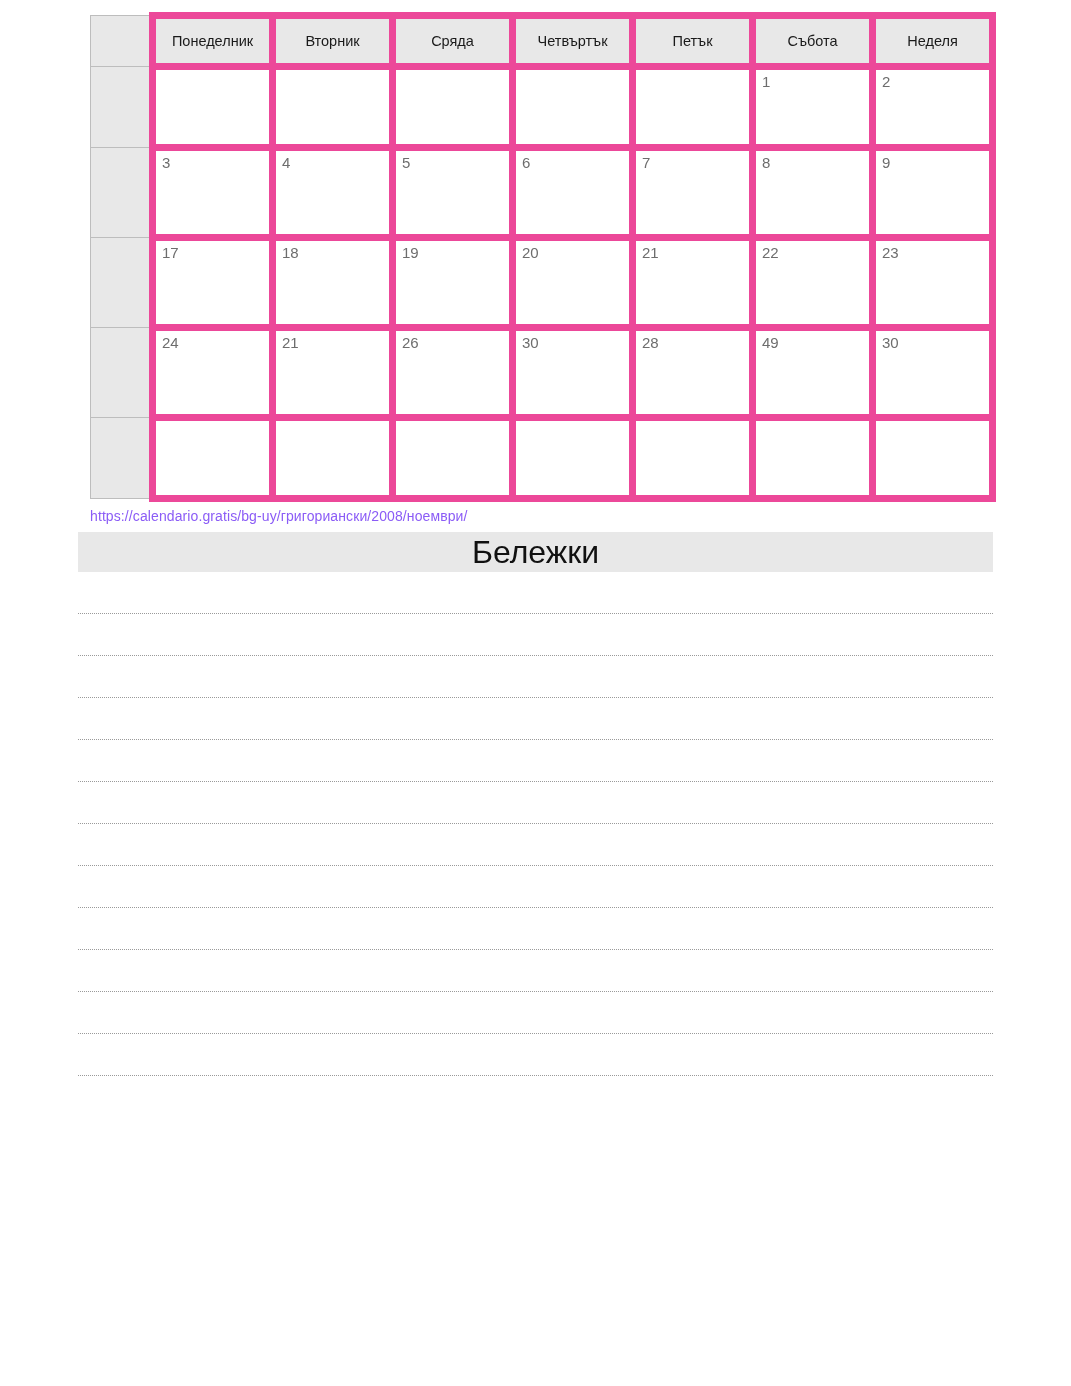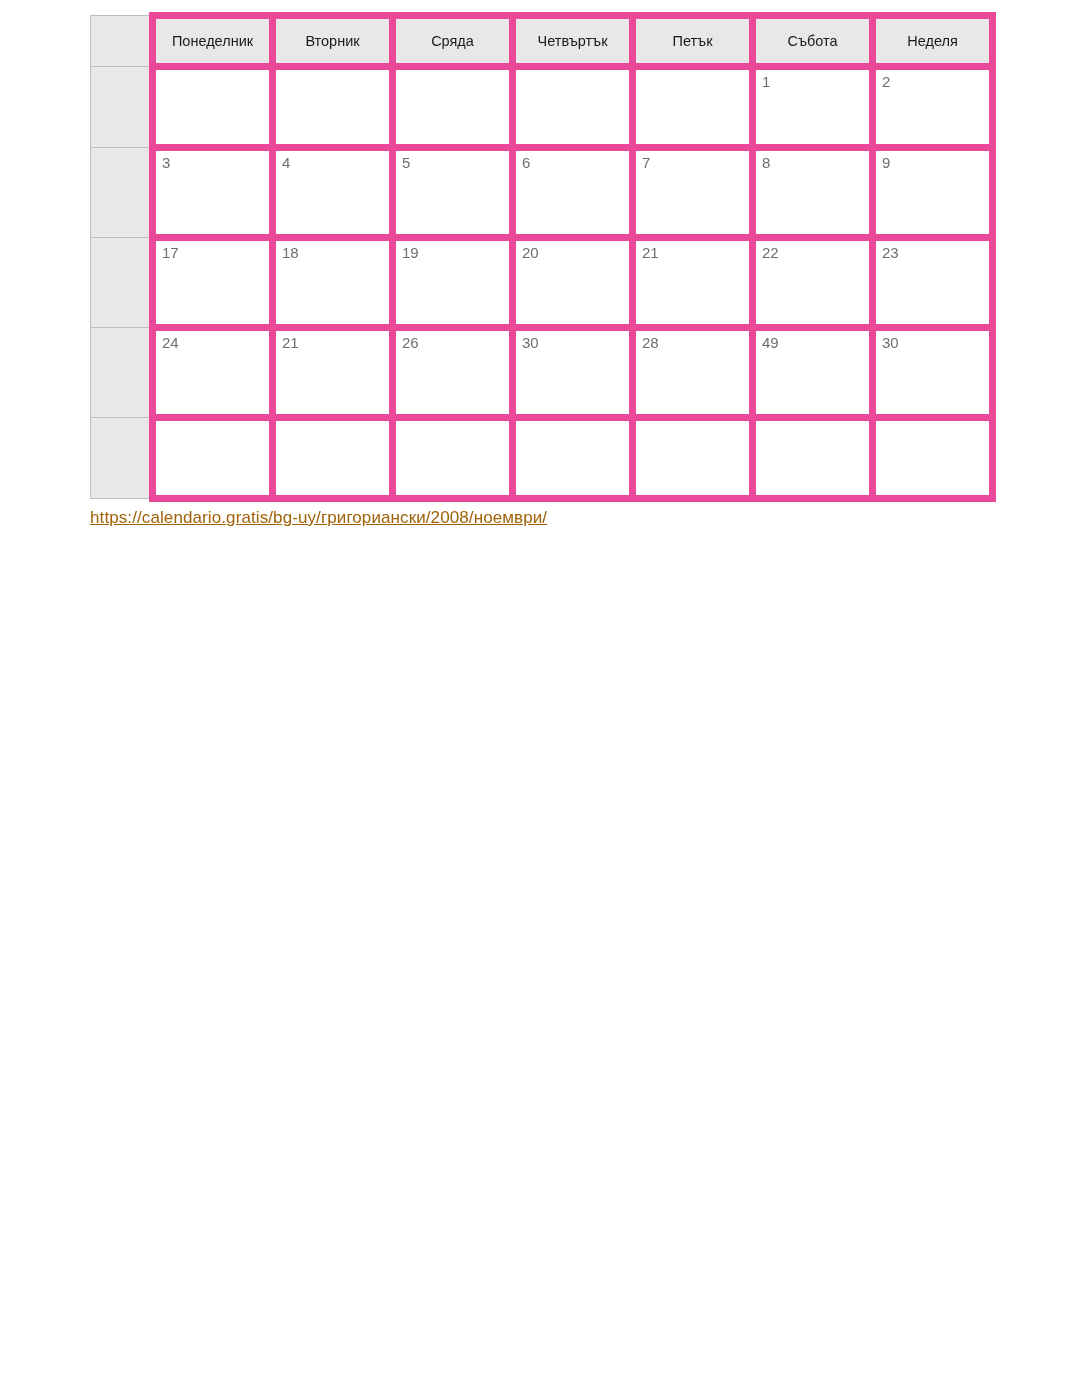--- a/index.html
+++ b/index.html
@@ -80,24 +80,23 @@
     font-size: 15px;
     color: #6d6d6d;
     line-height: 1;
   }
   tr.first-row td.daycell, tr.first-row td.empty { height: 74px; }
   tr.last-row td.daycell, tr.last-row td.empty { height: 74px; }
 
   
   .source-url {
     margin: 6px 0 0 90px;
-    font-size: 17px;
-    color: #a16207;
+    font-size: 14px;
+    color: #8b5cf6;
     letter-spacing: 0.1px;
-    text-decoration: underline;
   }
 
   
   .notes {
     margin: 8px 78px 0 78px;
   }
   .notes-header {
     background: #e8e8e8;
     text-align: center;
     font-size: 32px;
@@ -261,14 +260,29 @@
           <td class="daycell">
               <span class="num"></span>
             </td>
         </tr>
       </tbody>
     </table>
   </div>
 
   <div class="source-url">https://calendario.gratis/bg-uy/григориански/2008/ноември/</div>
 
+  <div class="notes">
+    <div class="notes-header">Бележки</div>
+    <div class="note-line"></div>
+    <div class="note-line"></div>
+    <div class="note-line"></div>
+    <div class="note-line"></div>
+    <div class="note-line"></div>
+    <div class="note-line"></div>
+    <div class="note-line"></div>
+    <div class="note-line"></div>
+    <div class="note-line"></div>
+    <div class="note-line"></div>
+    <div class="note-line"></div>
+    <div class="note-line"></div>
+  </div>
 
 </div>
 
 </body></html>

